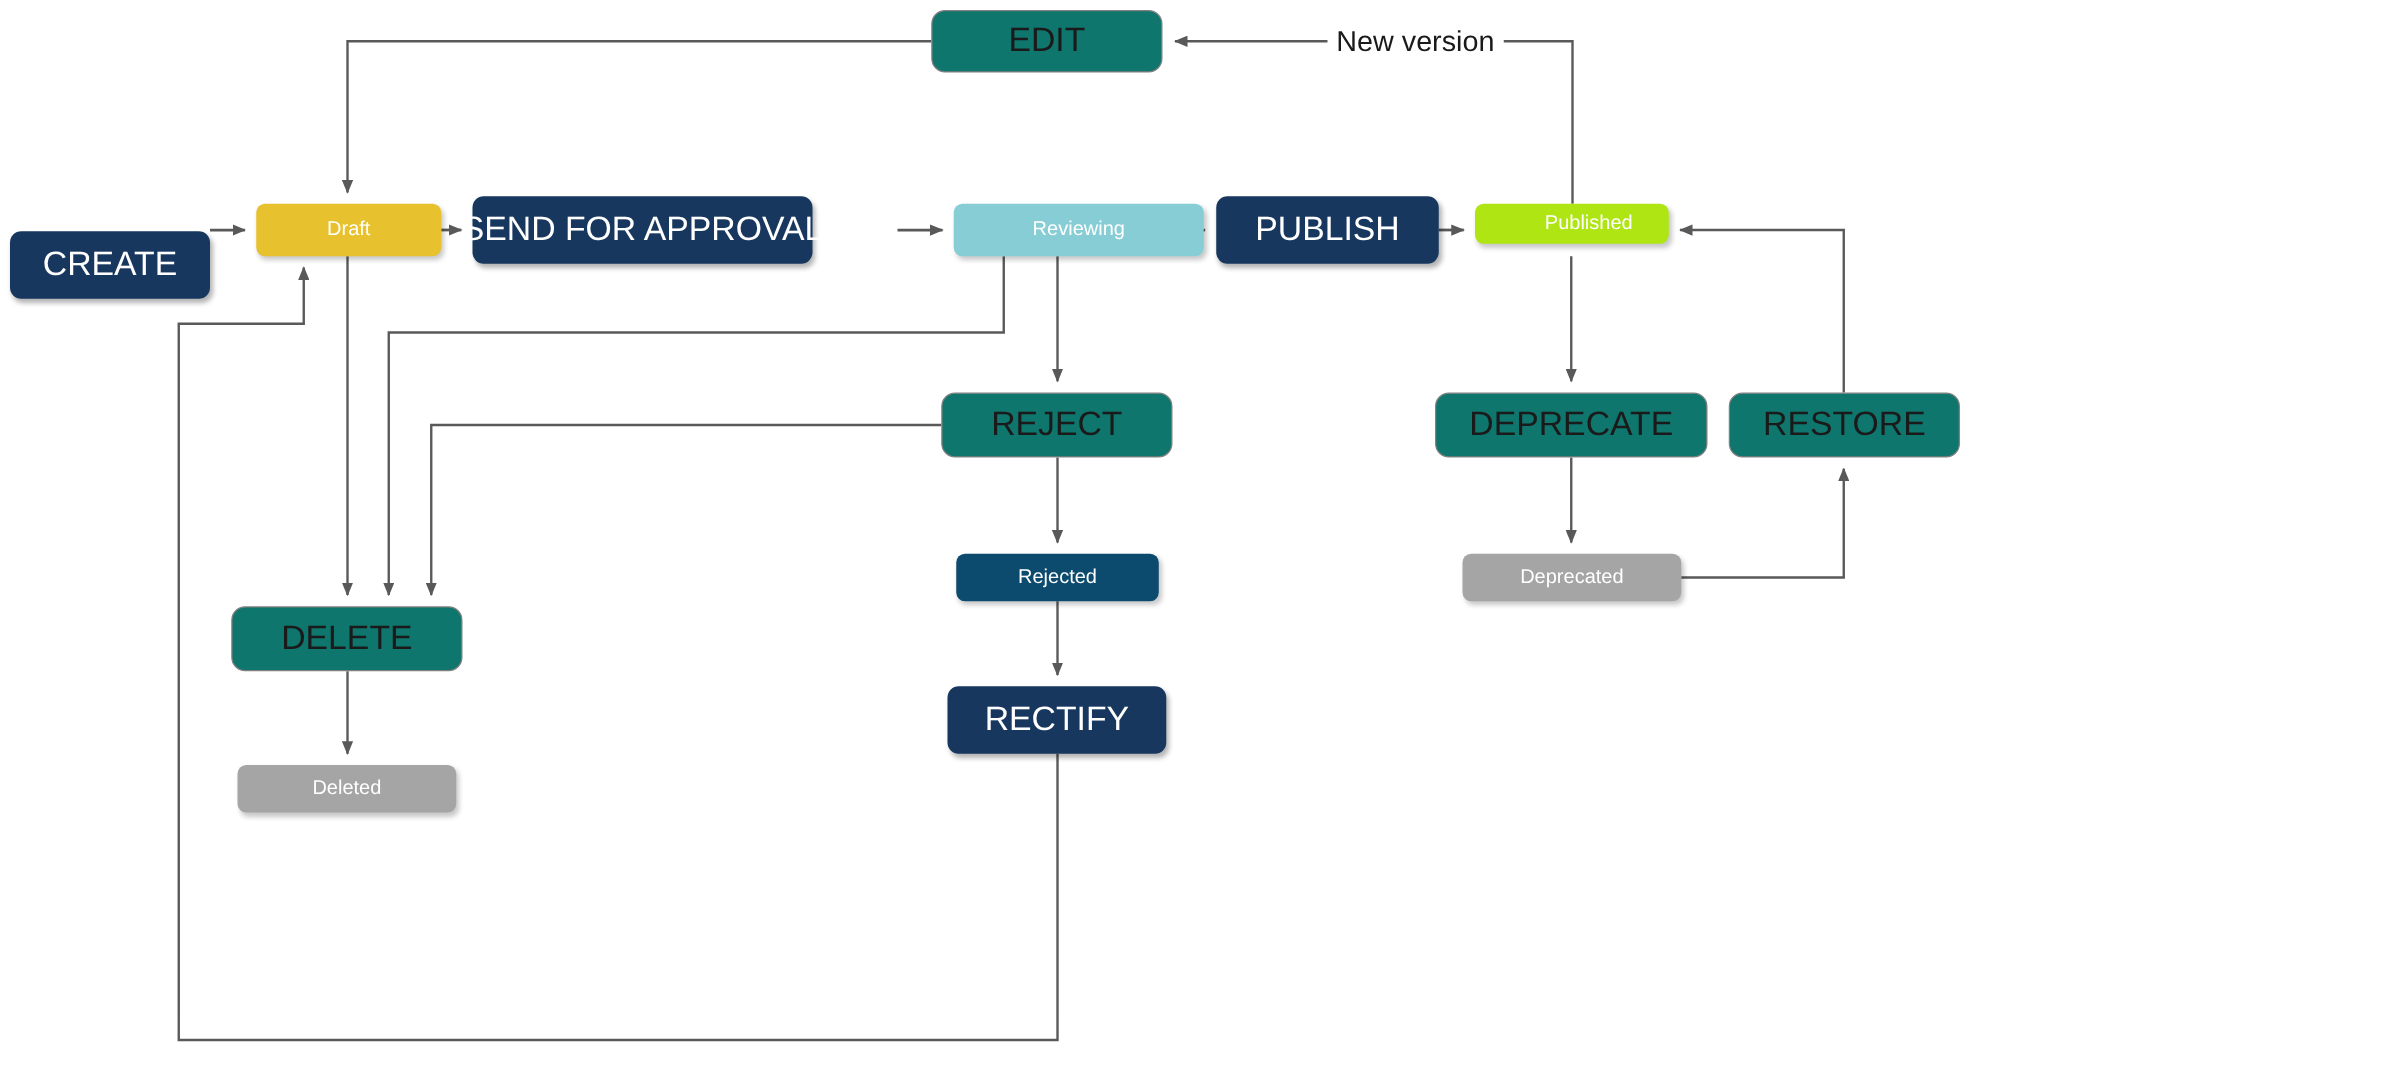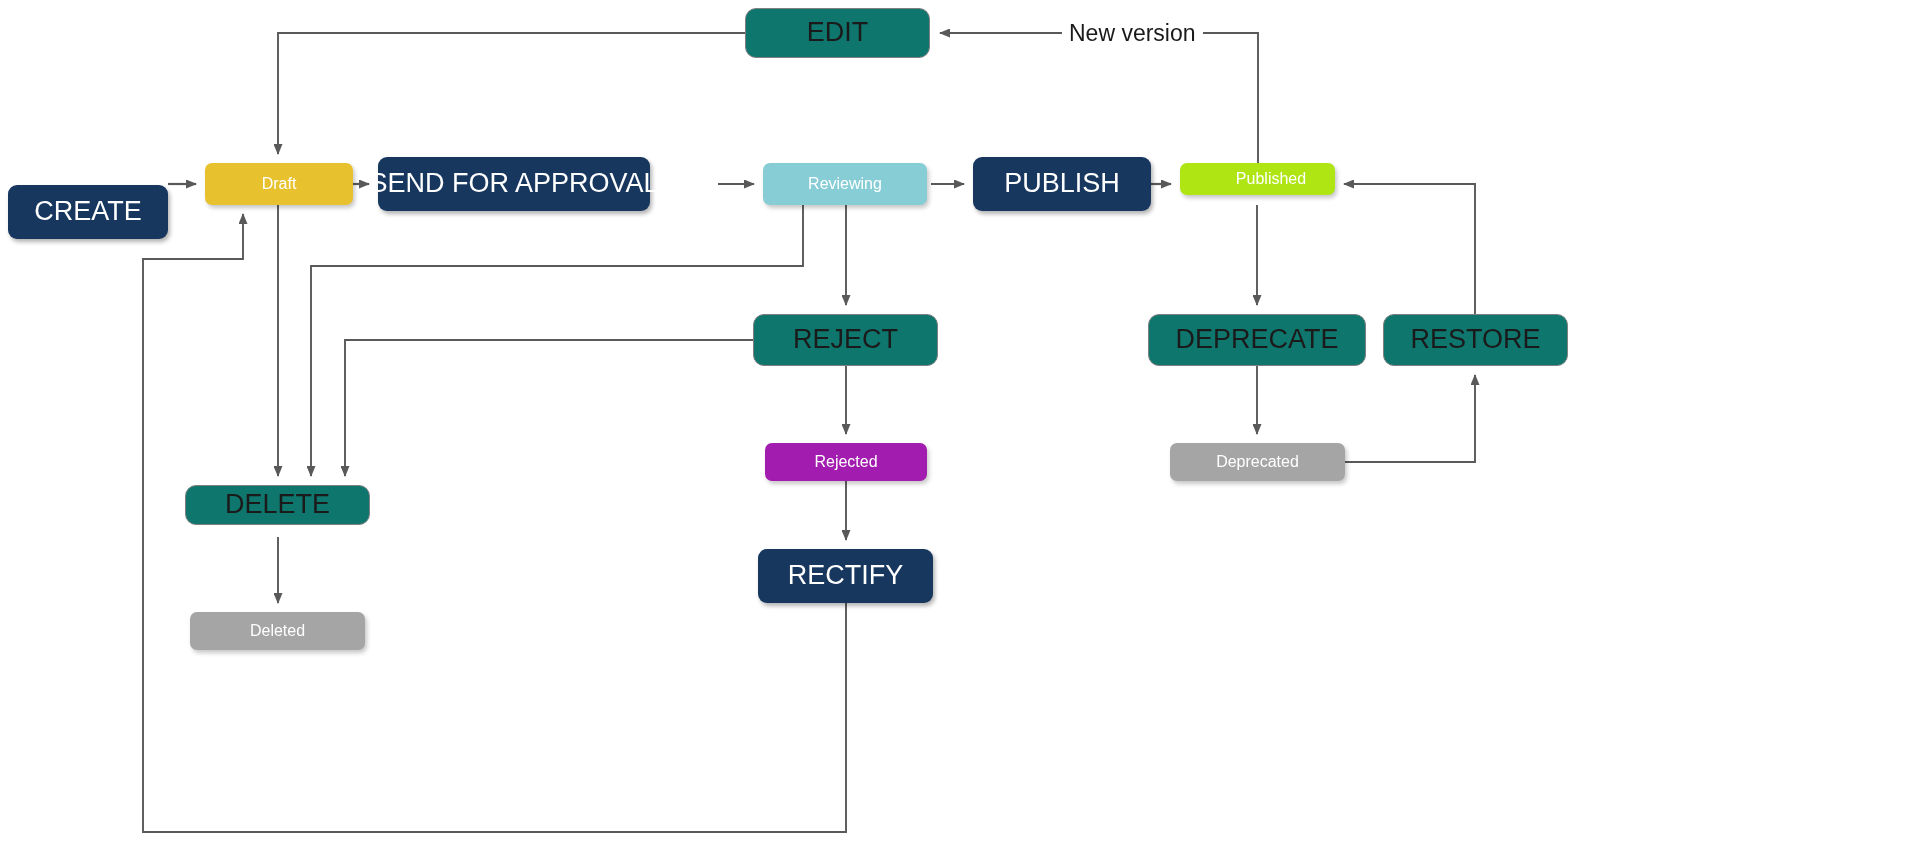--- a/index.html
+++ b/index.html
@@ -49,21 +49,21 @@
   
   .node.state {
     border-radius: 7px;
     color: #ffffff;
     font-size: 16px;
     box-shadow: 2px 3px 4px rgba(0,0,0,0.22);
   }
   .node.state.draft      { background: #e8c22e; }
   .node.state.reviewing  { background: #86cdd5; }
   .node.state.published  { background: #aee513; }
-  .node.state.rejected   { background: #a21caf; }
+  .node.state.rejected   { background: #0c4a6e; }
   .node.state.deleted    { background: #a5a5a5; }
   .node.state.deprecated { background: #a5a5a5; }
   
   .node.transition {
     background: #0f766e;
     color: #1a1a1a;
     border: 1.6px solid #808080;
     border-radius: 11px;
     font-size: 27px;
   }
@@ -140,21 +140,21 @@
   </div>
 
   <div class="node state draft" style="left:205px; top:163px; width:148px; height:42px;">
     <span>Draft</span>
   </div>
 
   <div class="node action" style="left:378px; top:157px; width:272px; height:54px;">
     <span>SEND FOR APPROVAL</span>
   </div>
 
-  <div class="node state reviewing" style="left:763px; top:163px; width:164px; height:42px;">
+  <div class="node state reviewing" style="left:763px; top:163px; width:200px; height:42px;">
     <span>Reviewing</span>
   </div>
 
   <div class="node action" style="left:973px; top:157px; width:178px; height:54px;">
     <span>PUBLISH</span>
   </div>
 
   <div class="node state published" style="left:1180px; top:163px; width:155px; height:32px;padding-left:27px;">
     <span>Published</span>
   </div>
@@ -172,21 +172,21 @@
   </div>
 
   <div class="node state rejected" style="left:765px; top:443px; width:162px; height:38px;">
     <span>Rejected</span>
   </div>
 
   <div class="node state deprecated" style="left:1170px; top:443px; width:175px; height:38px;">
     <span>Deprecated</span>
   </div>
 
-  <div class="node transition" style="left:185px; top:485px; width:185px; height:40px;">
+  <div class="node transition" style="left:185px; top:485px; width:185px; height:52px;">
     <span>DELETE</span>
   </div>
 
   <div class="node action" style="left:758px; top:549px; width:175px; height:54px;">
     <span>RECTIFY</span>
   </div>
 
   <div class="node state deleted" style="left:190px; top:612px; width:175px; height:38px;">
     <span>Deleted</span>
   </div>

